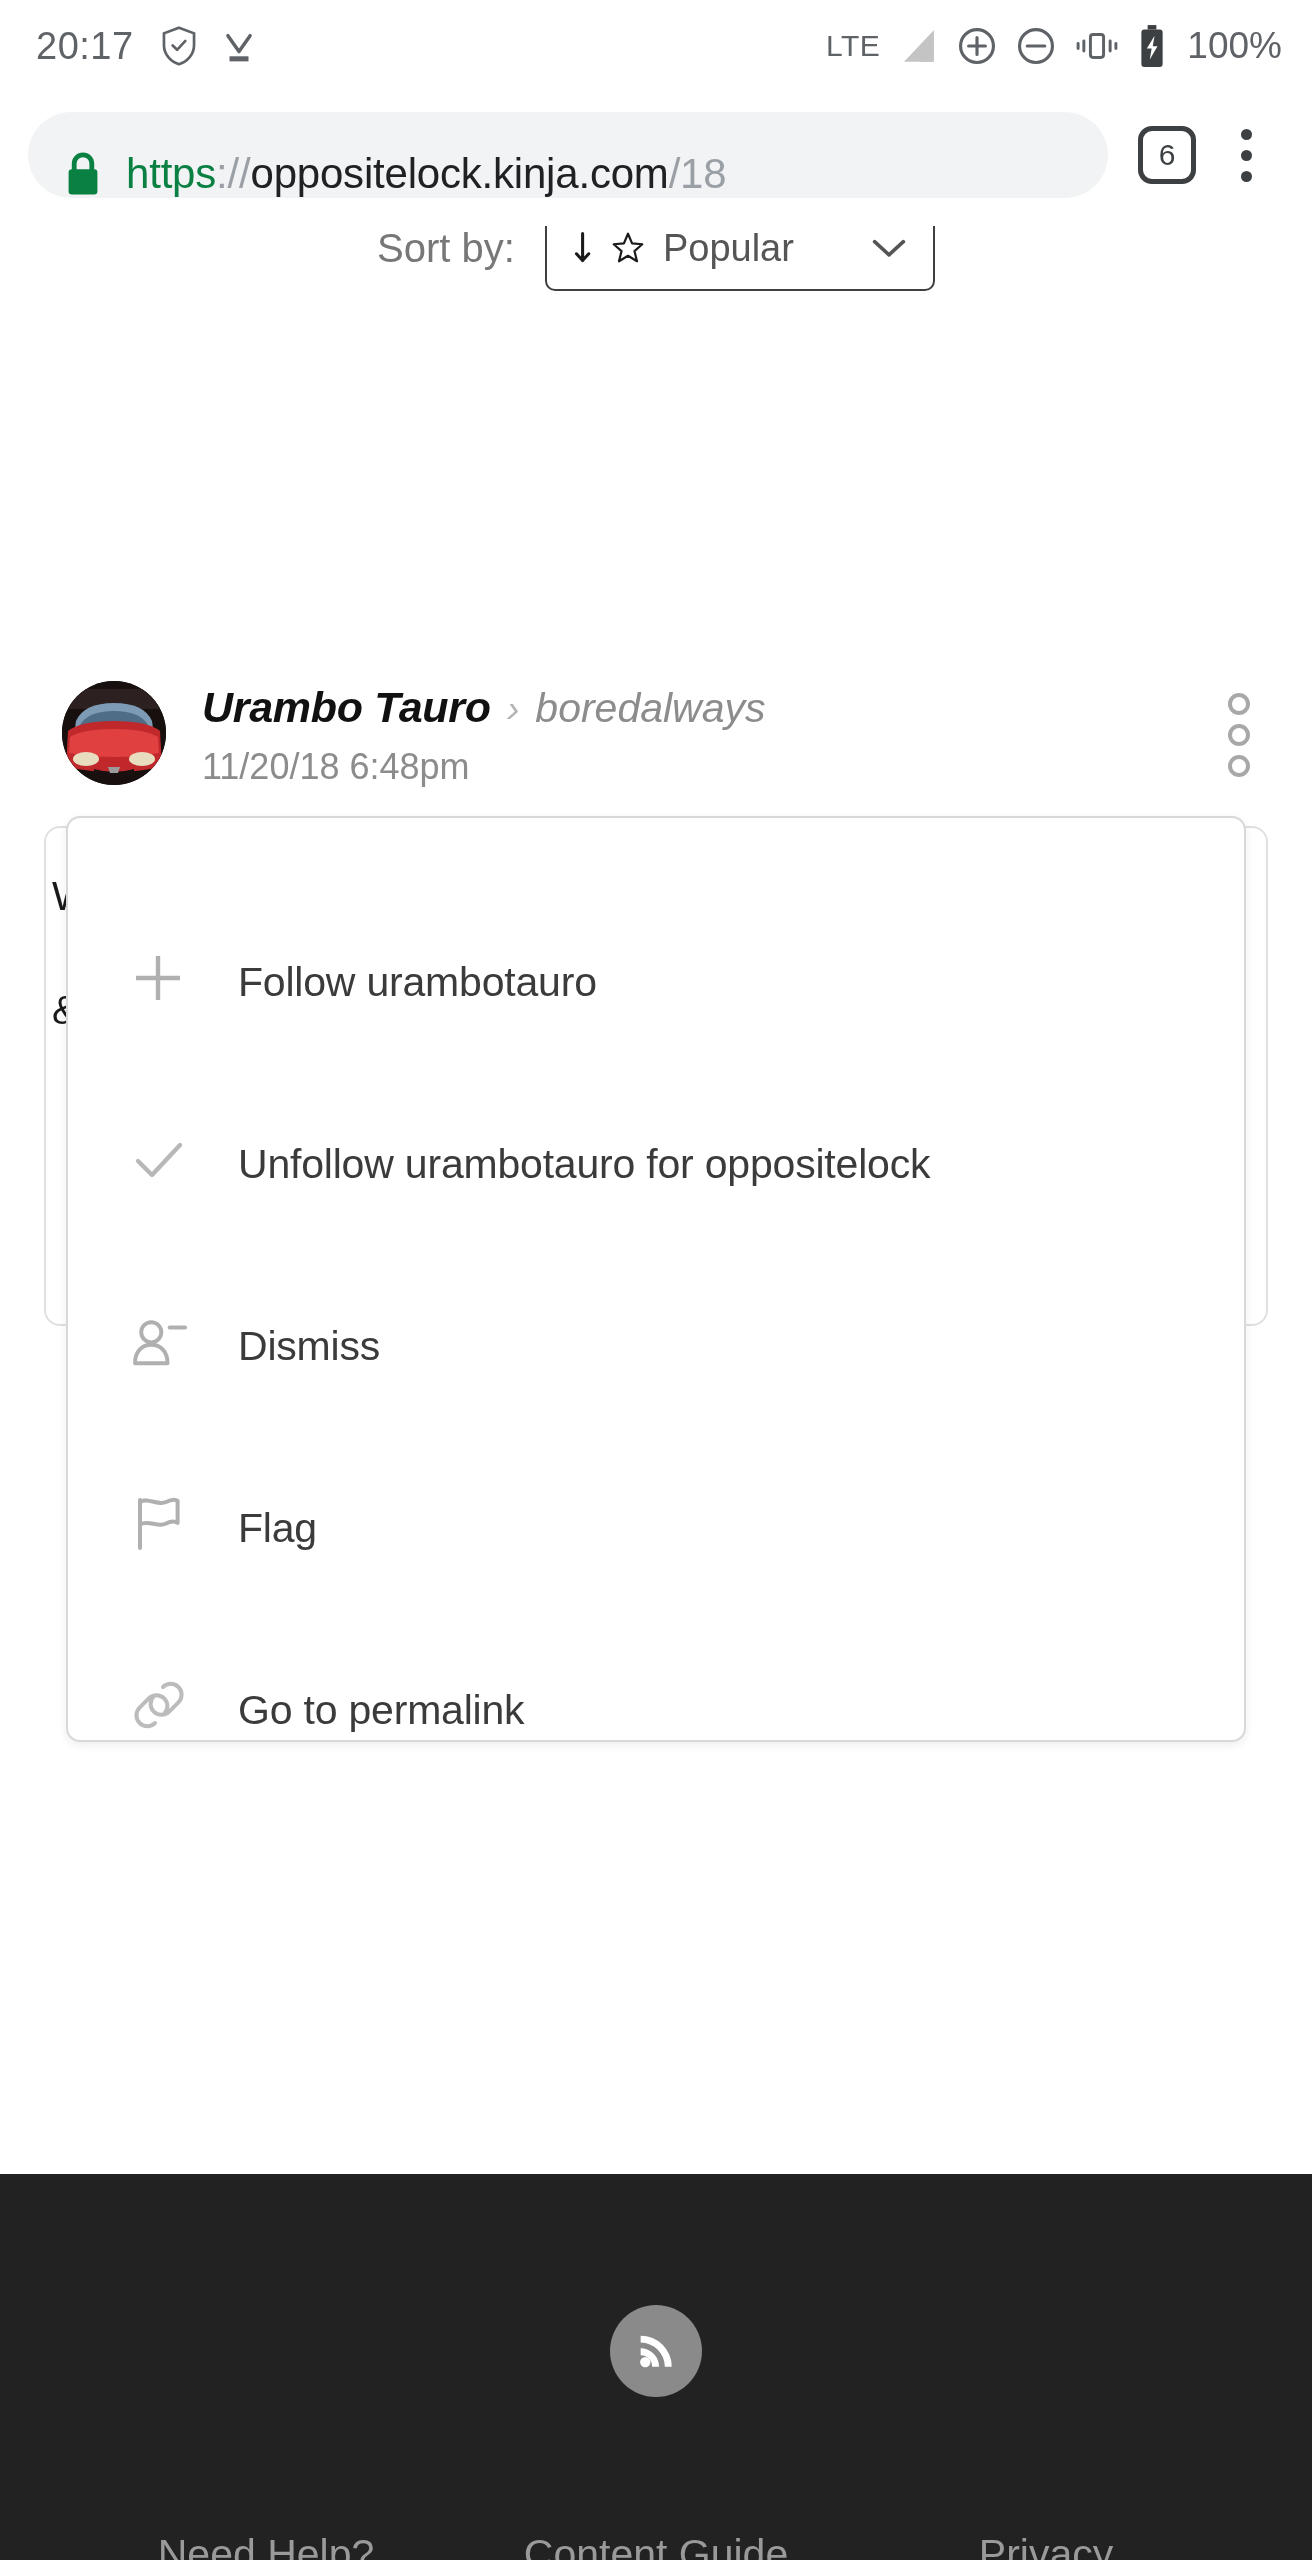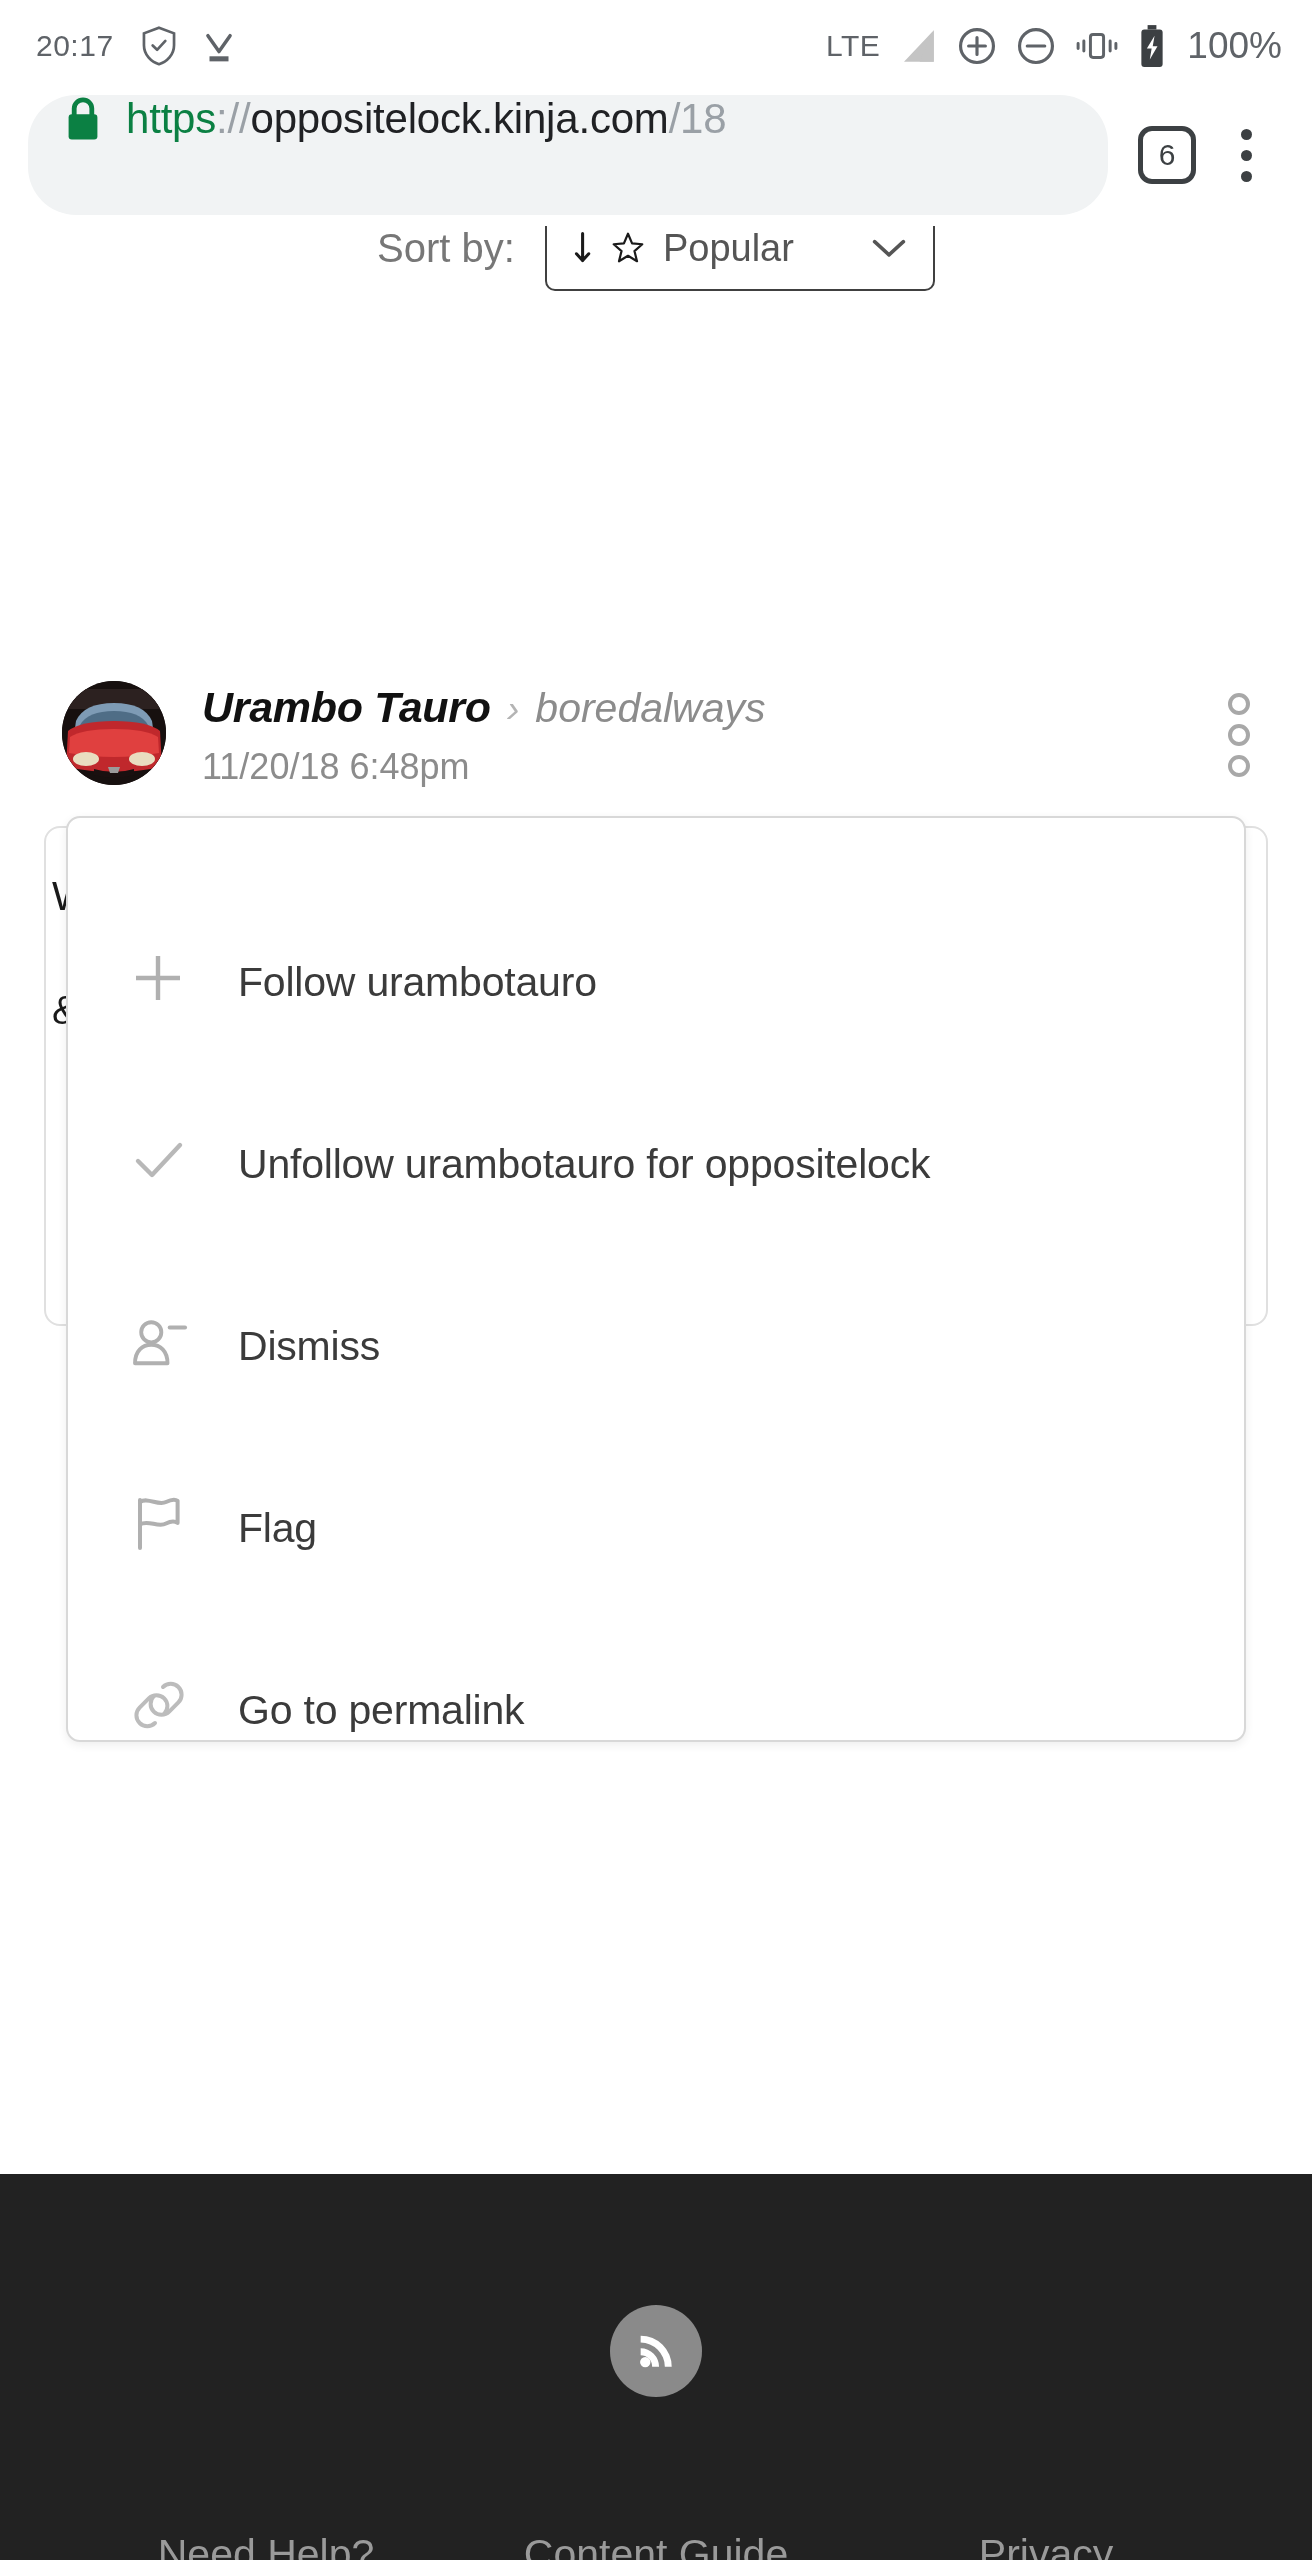--- a/index.html
+++ b/index.html
@@ -18,21 +18,21 @@
   
   .statusbar {
     height: 92px;
     display: flex;
     align-items: center;
     padding: 0 30px 0 36px;
     background: #ffffff;
     box-sizing: border-box;
   }
   .sb-time {
-    font-size: 30px;
+    font-size: 38px;
     color: #5f6368;
     letter-spacing: 0.5px;
     font-weight: 400;
   }
   .sb-left-icons {
     display: flex;
     align-items: center;
     gap: 22px;
     margin-left: 26px;
   }
@@ -58,25 +58,25 @@
   .toolbar {
     height: 126px;
     display: flex;
     align-items: center;
     padding: 0 30px 0 28px;
     background: #ffffff;
     box-sizing: border-box;
   }
   .omnibox {
     flex: 1;
-    height: 120px;
+    height: 86px;
     background: #f1f3f4;
     border-radius: 48px;
     display: flex;
-    align-items: flex-start;
+    align-items: flex-end;
     padding: 0 34px;
     box-sizing: border-box;
     overflow: hidden;
     min-width: 0;
   }
   .lock-ico { margin-right: 22px; flex: 0 0 auto; }
   .url {
     font-size: 42px;
     white-space: nowrap;
     overflow: hidden;

